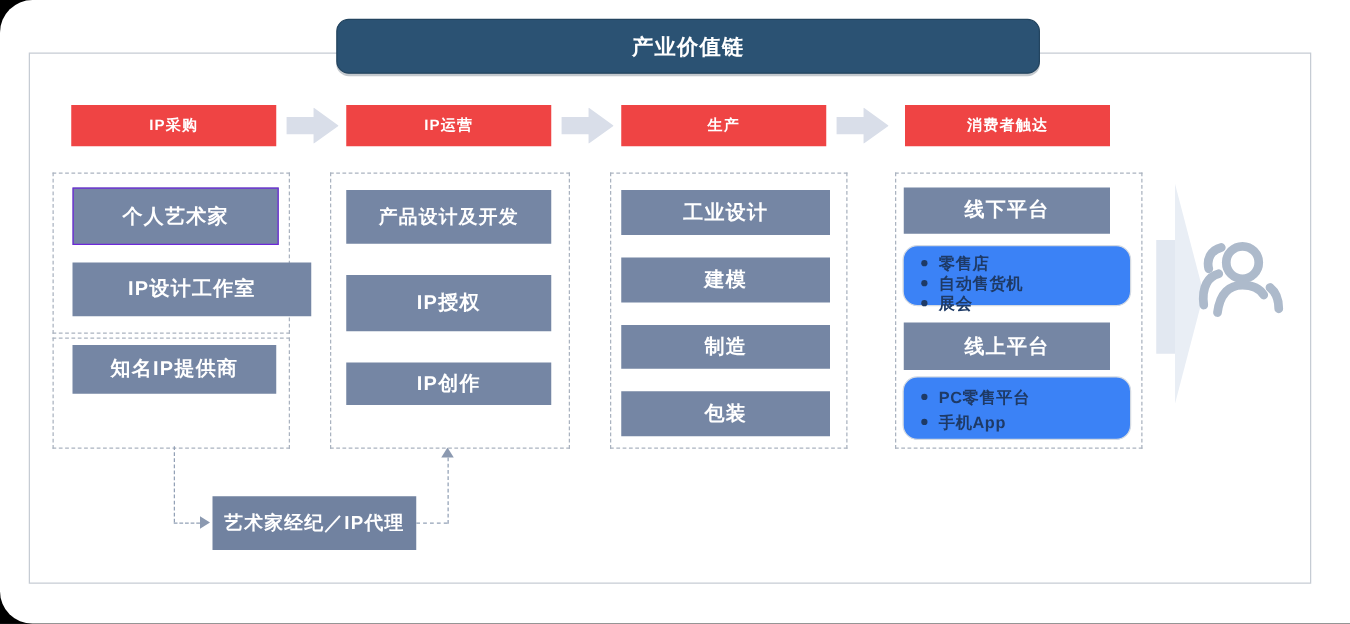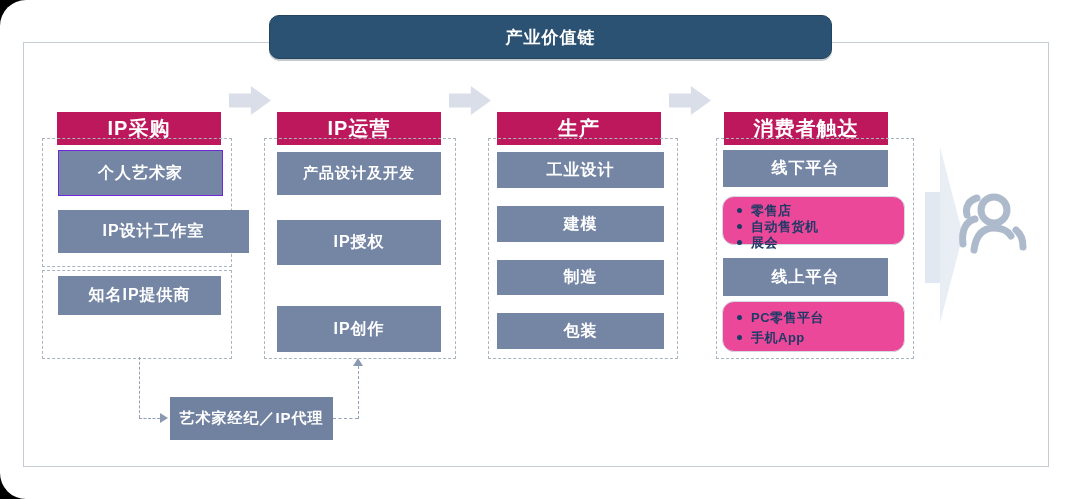--- a/index.html
+++ b/index.html
@@ -1,47 +1,47 @@
 <!DOCTYPE html>
 <html><head>
 <meta charset="utf-8">
 <style>
   html,body{margin:0;padding:0;background:#000;}
   body{font-family:"Liberation Sans",sans-serif;}
   .stage{position:relative;width:1080px;height:499px;background:#fff;border-radius:26px;overflow:hidden;padding-left:48px;}
   .frame{position:absolute;left:23px;top:42px;width:1024px;height:423px;border:1px solid #c6ccd4;background:#fff;}
   .title-bar{position:absolute;left:269px;top:15px;width:561px;height:42px;background:#2b5273;border:1px solid #214precision;border:1px solid #23445f;border-radius:10px;color:#fff;font-size:17px;font-weight:bold;display:flex;align-items:center;justify-content:center;letter-spacing:1px;box-shadow:0 2px 0 rgba(20,40,60,.25);}
-  .hdr{position:absolute;height:33px;width:164px;background:#be185d;color:#fff;font-size:20px;font-weight:bold;display:flex;align-items:center;justify-content:center;letter-spacing:1px;margin-top:28px;}
+  .hdr{position:absolute;height:33px;width:164px;background:#ef4444;color:#fff;font-size:12px;font-weight:bold;display:flex;align-items:center;justify-content:center;letter-spacing:1px;}
   .hdr1{left:57px;top:84px;}
   .hdr2{left:277px;top:84px;}
   .hdr3{left:497px;top:84px;}
   .hdr4{left:724px;top:84px;}
   .flow-arrow{position:absolute;top:86px;width:42px;height:29px;background:#d9dee9;clip-path:polygon(0 26%,52% 26%,52% 0,100% 50%,52% 100%,52% 74%,0 74%);}
   .fa1{left:229px;} .fa2{left:449px;} .fa3{left:669px;}
   .dashed{position:absolute;border:1px dashed #aab3c0;background:transparent;}
   .db1a{left:42px;top:138px;width:188px;height:127px;}
   .db1b{left:42px;top:270px;width:188px;height:87px;}
   .db2{left:264px;top:138px;width:190px;height:219px;}
   .db3{left:488px;top:138px;width:188px;height:219px;}
   .db4{left:716px;top:138px;width:196px;height:219px;}
   .node{position:absolute;background:#7586a4;color:#fff;font-weight:bold;display:flex;align-items:center;justify-content:center;letter-spacing:1px;font-size:16px;}
   .n-artist{left:58px;top:150px;width:163px;height:44px;border:1px solid #6d28d9;text-align:center;}
   .n-studio{left:58px;top:210px;width:191px;height:43px;}
   .n-provider{left:58px;top:276px;width:163px;height:39px;}
   .n-design{left:277px;top:152px;width:164px;height:43px;font-size:15px;}
   .n-license{left:277px;top:220px;width:164px;height:45px;}
-  .n-create{left:277px;top:290px;width:164px;height:46px;margin-top:16px;}
+  .n-create{left:277px;top:290px;width:164px;height:34px;}
   .n-ind{left:497px;top:152px;width:167px;height:36px;}
   .n-model{left:497px;top:206px;width:167px;height:36px;}
   .n-manu{left:497px;top:260px;width:167px;height:35px;}
   .n-pack{left:497px;top:313px;width:167px;height:36px;}
   .n-offline{left:723px;top:150px;width:165px;height:37px;}
   .n-online{left:723px;top:258px;width:165px;height:38px;}
   .n-agency{left:170px;top:397px;width:163px;height:43px;background:#7182a0;font-size:15px;}
-  .bullet-box{position:absolute;border:1px solid #d4dae2;border-radius:12px;background:#ec4899;padding:6px 10px 4px 14px;box-sizing:border-box;}
+  .bullet-box{position:absolute;border:1px solid #d4dae2;border-radius:12px;background:#3b82f6;padding:6px 10px 4px 14px;box-sizing:border-box;}
   .bb1{left:722px;top:196px;width:183px;height:49px;}
   .bb2{left:722px;top:301px;width:183px;height:51px;}
   .bullet-row{display:flex;align-items:center;gap:9px;line-height:15px;height:15px;margin-bottom:1px;}
   .bb2 .bullet-row{height:19px;line-height:19px;}
   .dot{width:5px;height:5px;border-radius:50%;background:#1e3a66;flex:0 0 auto;}
   .bullet-txt{color:#1e3a66;font-size:13px;font-weight:bold;letter-spacing:.5px;}
   
   .conn{position:absolute;}
   .c1v{left:139px;top:357px;height:61px;border-left:1px dashed #93a1b6;}
   .c1h{left:139px;top:418px;width:21px;border-top:1px dashed #93a1b6;}

